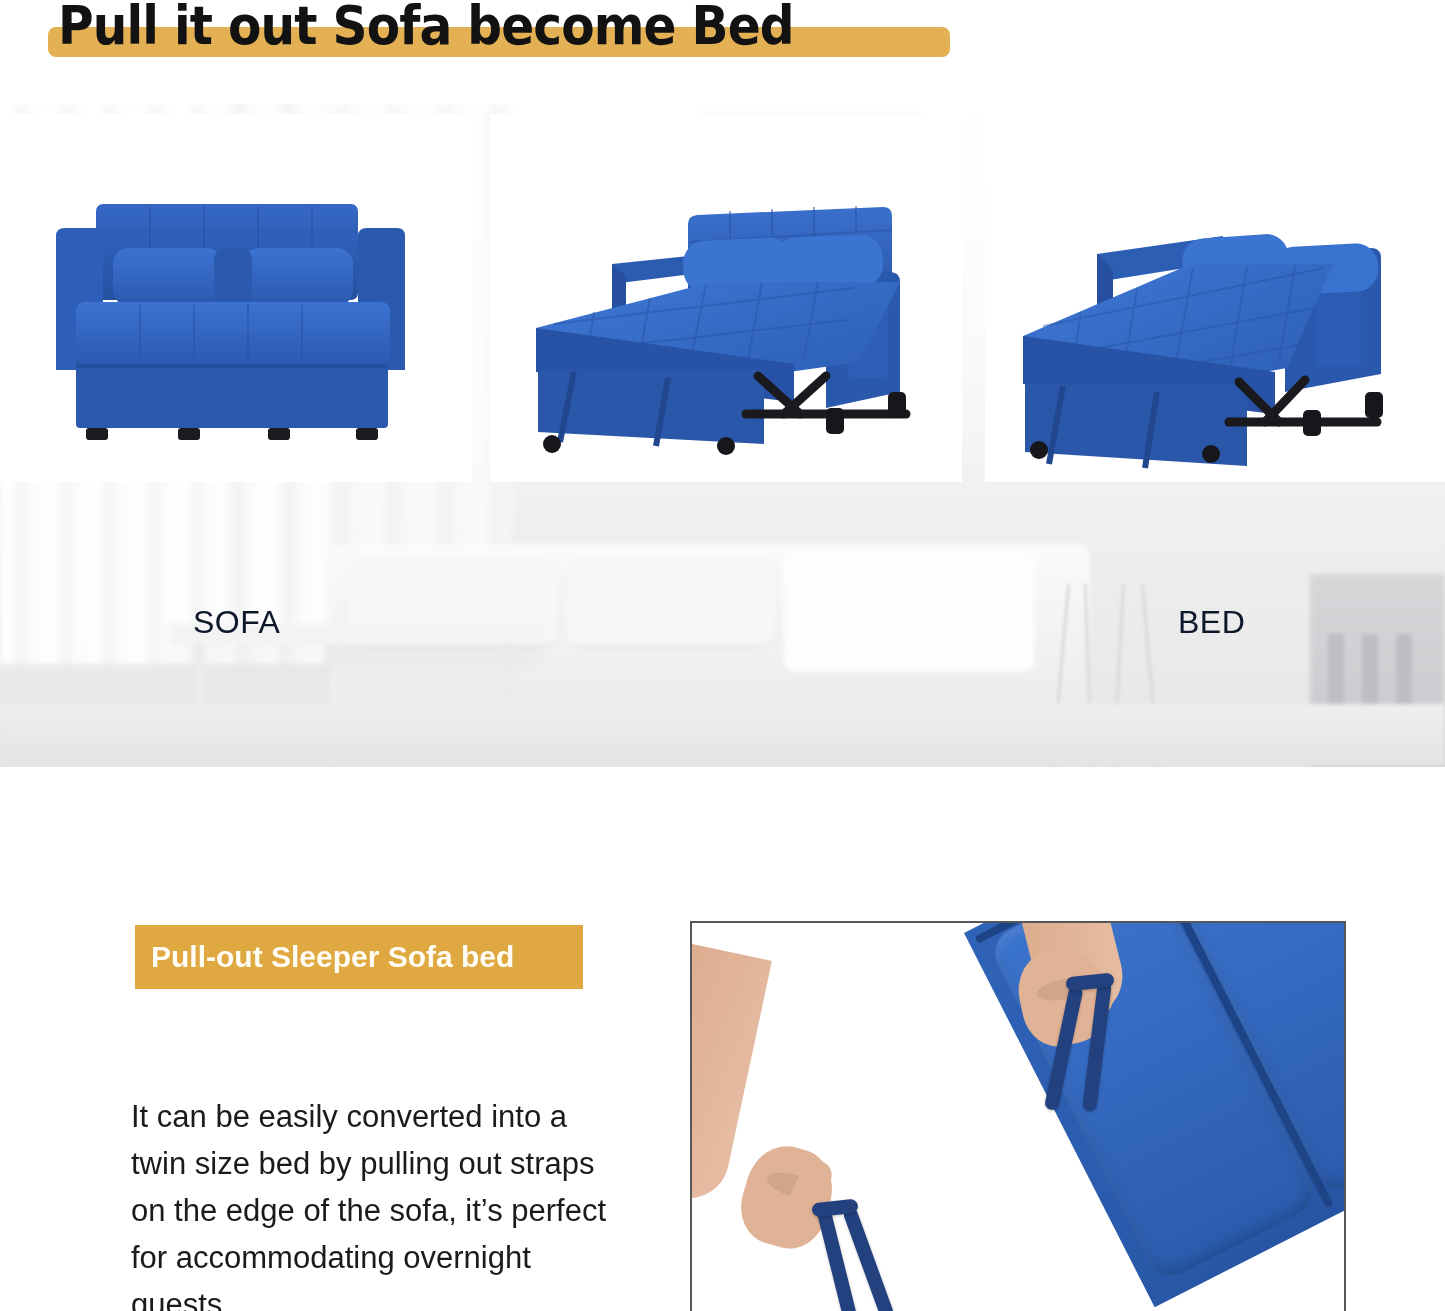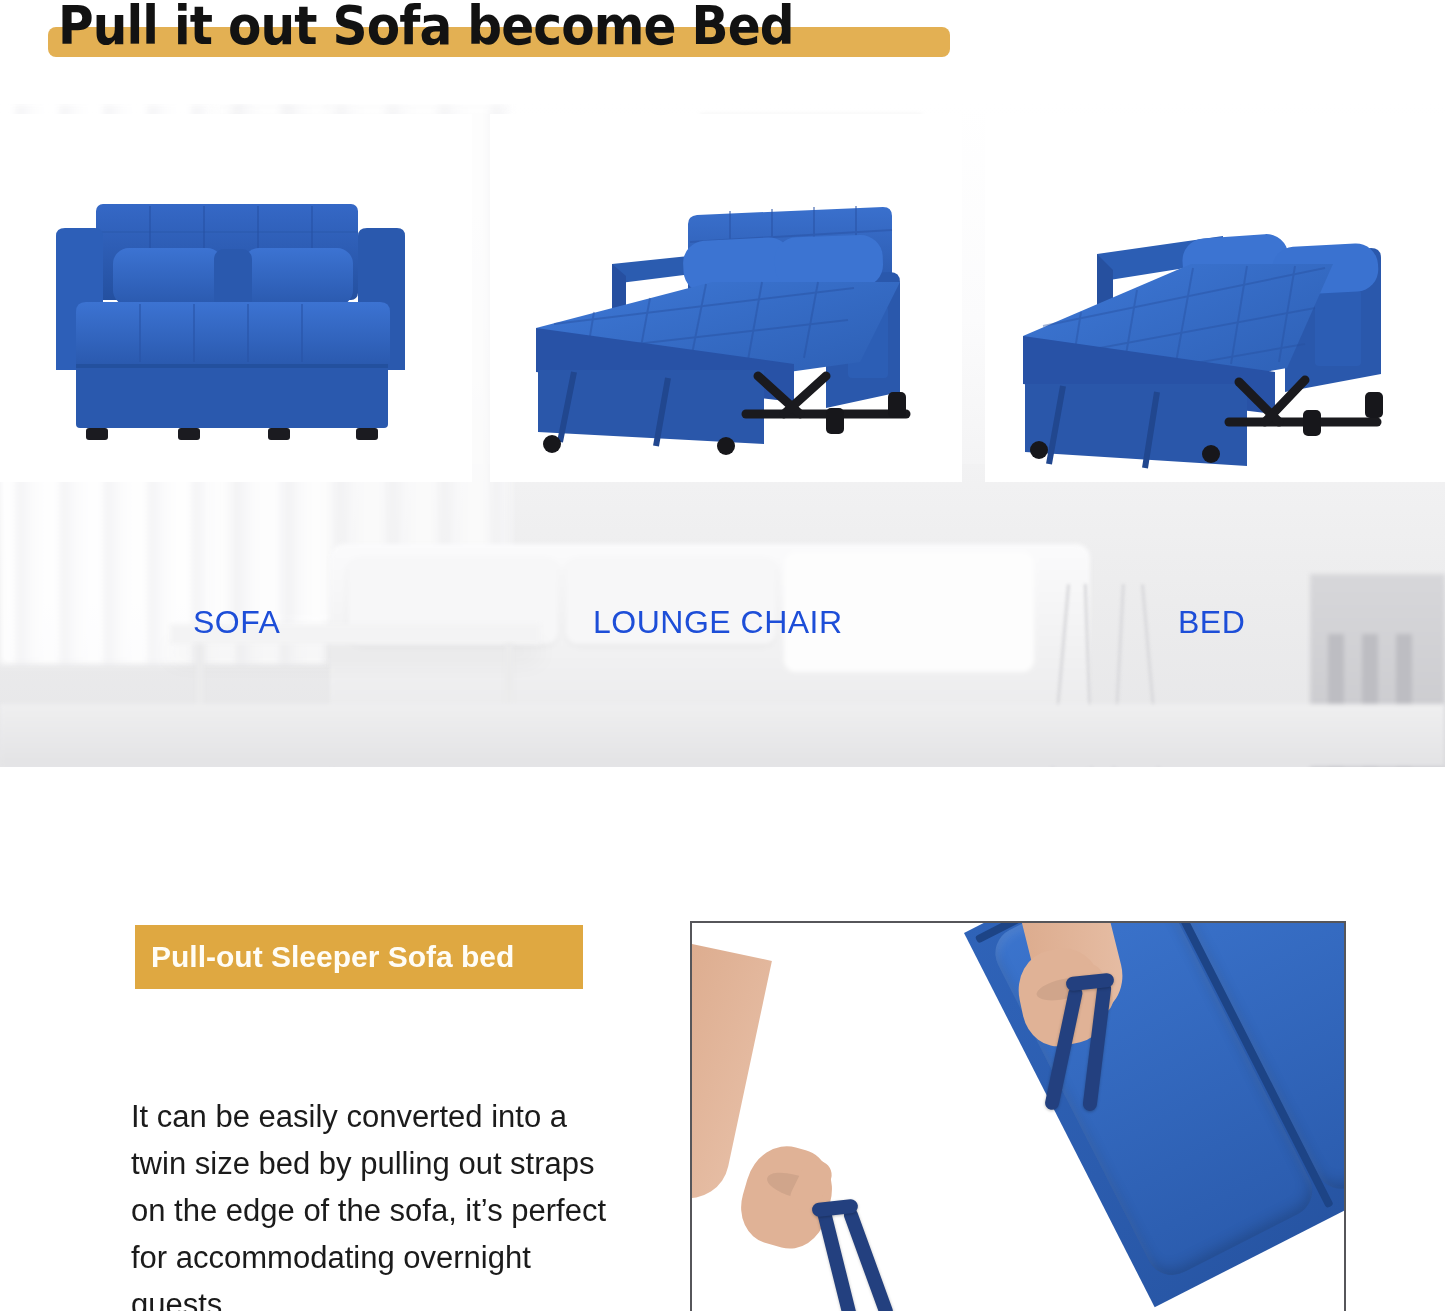--- a/index.html
+++ b/index.html
@@ -62,21 +62,21 @@
        background:linear-gradient(180deg,#efeff0,#e3e3e5);filter:blur(2px);}
 
   
   .cards{position:absolute;left:0;top:114px;width:1445px;height:472px;}
   .card{position:absolute;top:0;height:368px;background:#fff;}
   .card.c1{left:0;width:472px;}
   .card.c2{left:490px;width:472px;}
   .card.c3{left:985px;width:460px;}
 
   .labels{position:absolute;left:0;top:604px;width:1445px;height:56px;}
-  .label{position:absolute;font-size:32px;color:#1d4ed8;letter-spacing:.5px;
+  .label{position:absolute;font-size:32px;color:#0f172a;letter-spacing:.5px;
          font-family:"Liberation Sans",sans-serif;white-space:nowrap;}
   .label.l1{left:193px;top:0;}
   .label.l2{left:593px;top:0;}
   .label.l3{left:1178px;top:0;}
 
   
   .sofa-svg{position:absolute;left:0;top:0;}
 
   
   .lower{position:absolute;left:0;top:767px;width:1445px;height:544px;background:#fff;}
@@ -303,21 +303,20 @@
       <circle cx="54" cy="336" r="9" fill="#17171b"></circle>
       <circle cx="226" cy="340" r="9" fill="#17171b"></circle>
       <rect x="318" y="296" width="18" height="26" rx="5" fill="#17171b"></rect>
       <rect x="380" y="278" width="18" height="26" rx="5" fill="#17171b"></rect>
     </svg>
   </div>
 </div>
 
 <div class="labels">
   <div class="label l1">SOFA</div>
-  <div class="label l2">LOUNGE CHAIR</div>
   <div class="label l3">BED</div>
 </div>
 
 <div class="lower"></div>
 
 <div class="badge">
   <span>Pull-out Sleeper Sofa bed</span>
 </div>
 
 <div class="body-copy">It can be easily converted into a twin size bed by pulling out straps on the edge of the sofa, it’s perfect for accommodating overnight guests.</div>

